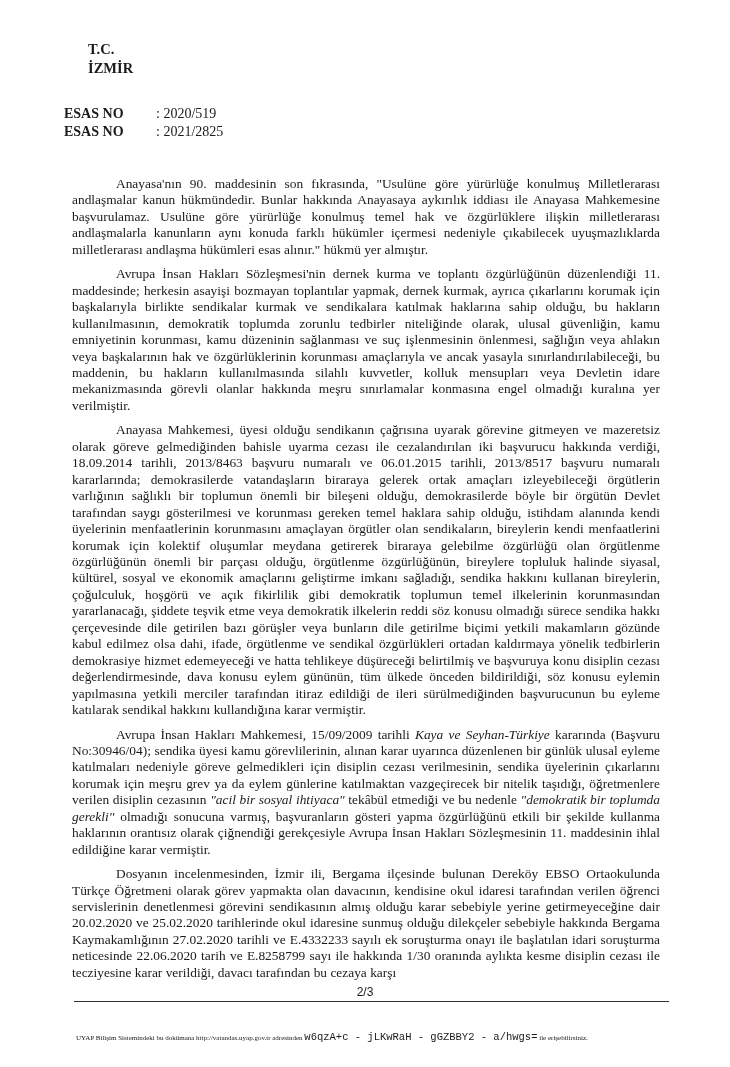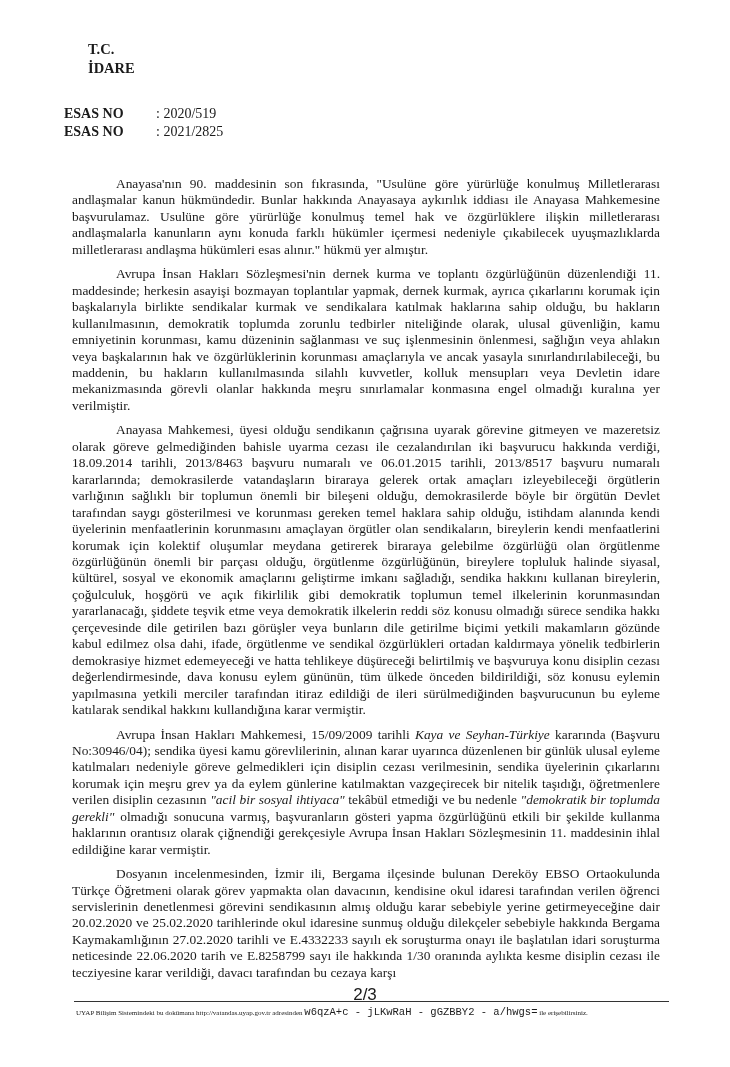--- a/index.html
+++ b/index.html
@@ -19,38 +19,38 @@
     .meta .row { display: flex; }
     .meta .lbl { font-weight: bold; width: 92px; }
     .body {
       position: absolute; left: 64px; top: 168px; width: 604px;
       font-size: 13.4px; line-height: 16.45px; text-align: justify;
     }
     .body p { margin: 8px; text-indent: 44px; }
     .body i { }
     .pageno {
       position: absolute; left: 0; width: 730px; top: 985px;
-      text-align: center; font-family: "Liberation Sans", sans-serif; font-size: 17px;
+      text-align: center; font-family: "Liberation Sans", sans-serif; font-size: 12px;
     }
     .rule {
       position: absolute; left: 74px; width: 595px; top: 1001px;
       border-top: 1.5px solid #333;
     }
     .footer {
-      position: absolute; left: 76px; top: 1006px; width: 600px;
+      position: absolute; left: 76px; top: 1031px; width: 600px;
       font-size: 7px; white-space: nowrap;
     }
     .footer .code { font-family: "Liberation Mono", monospace; font-size: 10.5px; }
   </style>
 </head>
 <body>
 
 <div class="header">
   <div>T.C.</div>
-  <div>İDARE</div>
+  <div>İZMİR</div>
 </div>
 
 <div class="meta">
   <div class="row">
     <span class="lbl">ESAS NO</span>
     <span>: 2020/519</span>
   </div>
   <div class="row">
     <span class="lbl">ESAS NO</span>
     <span>: 2021/2825</span>

